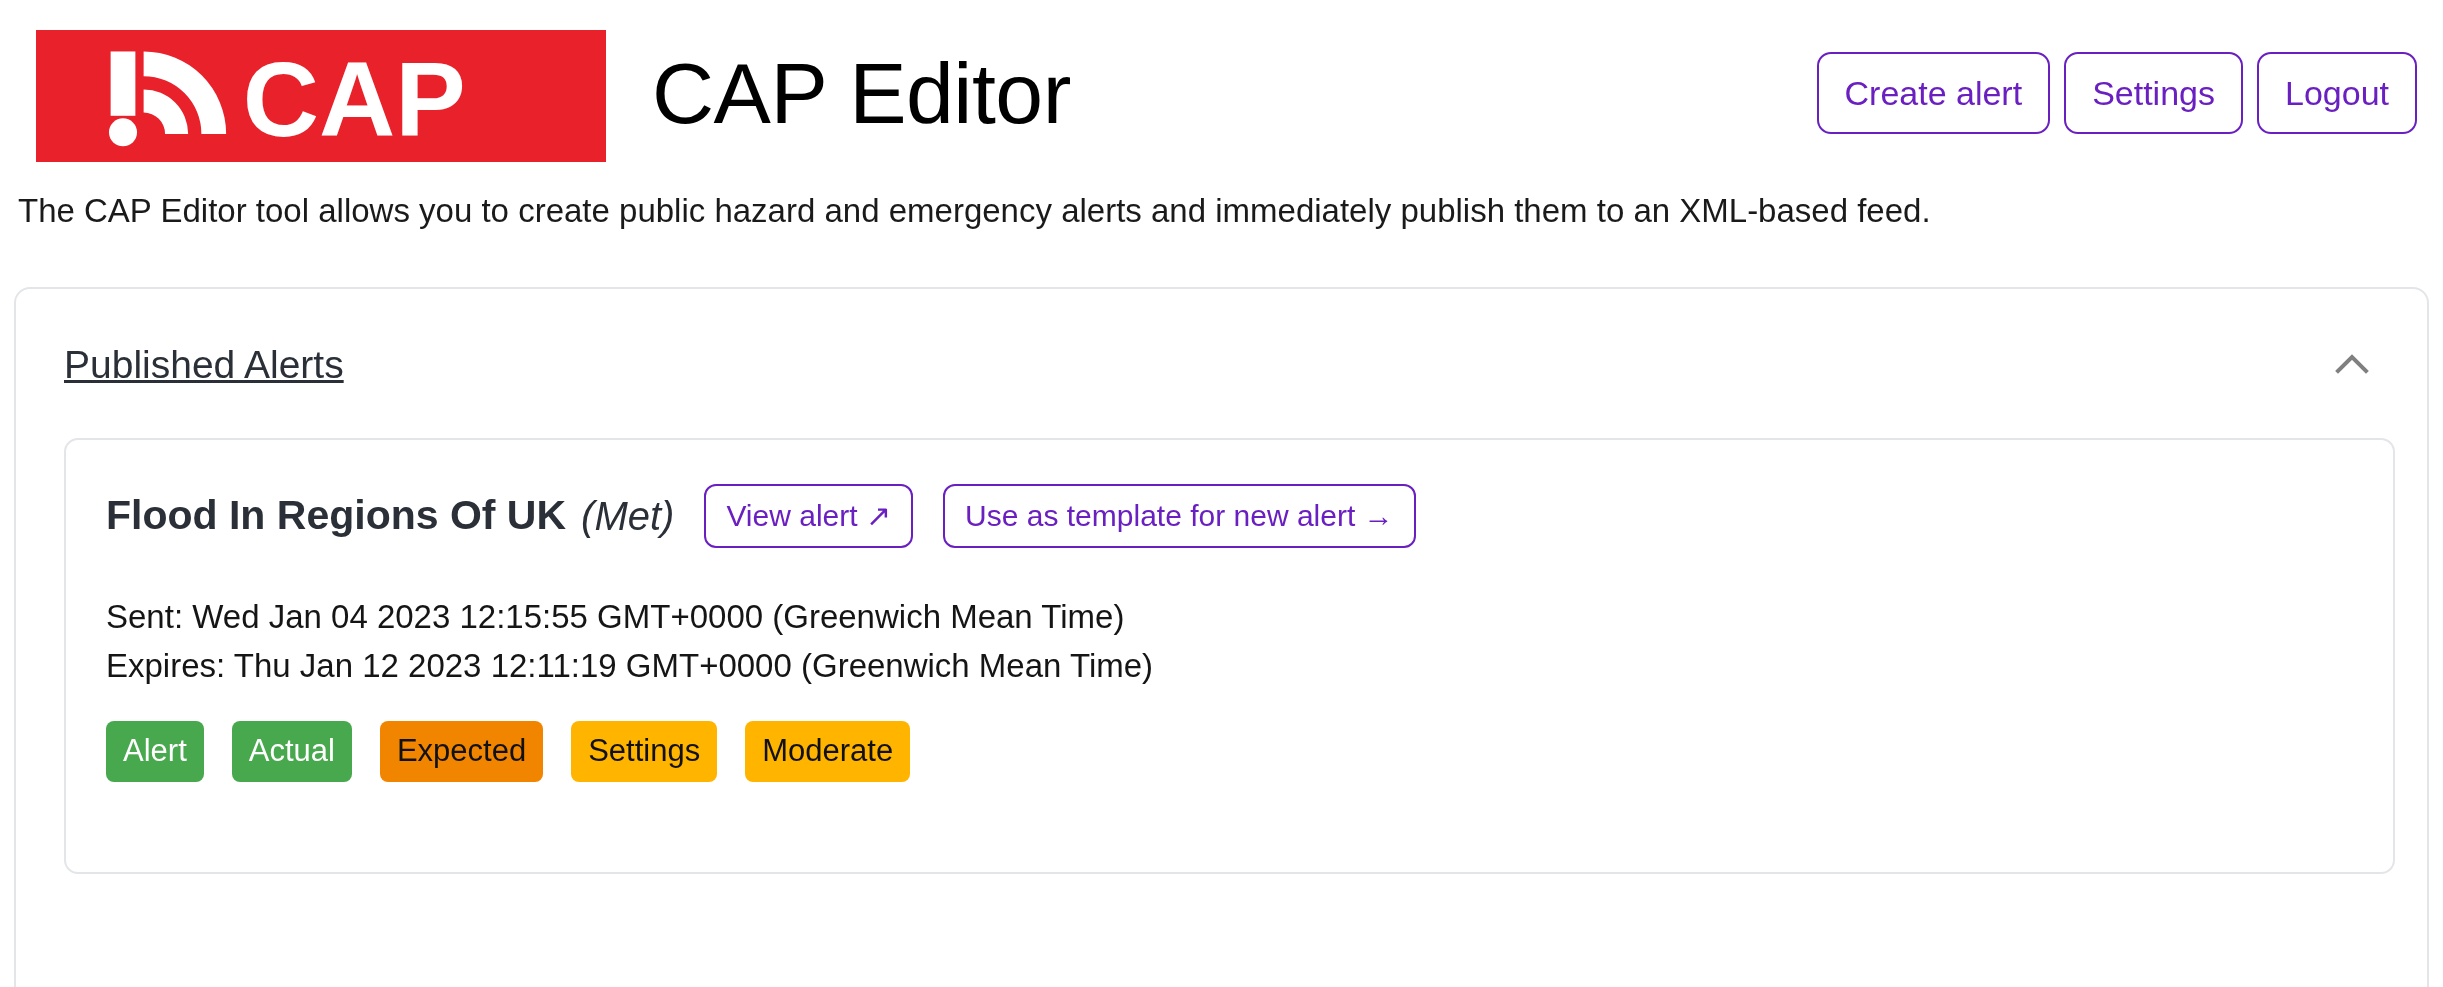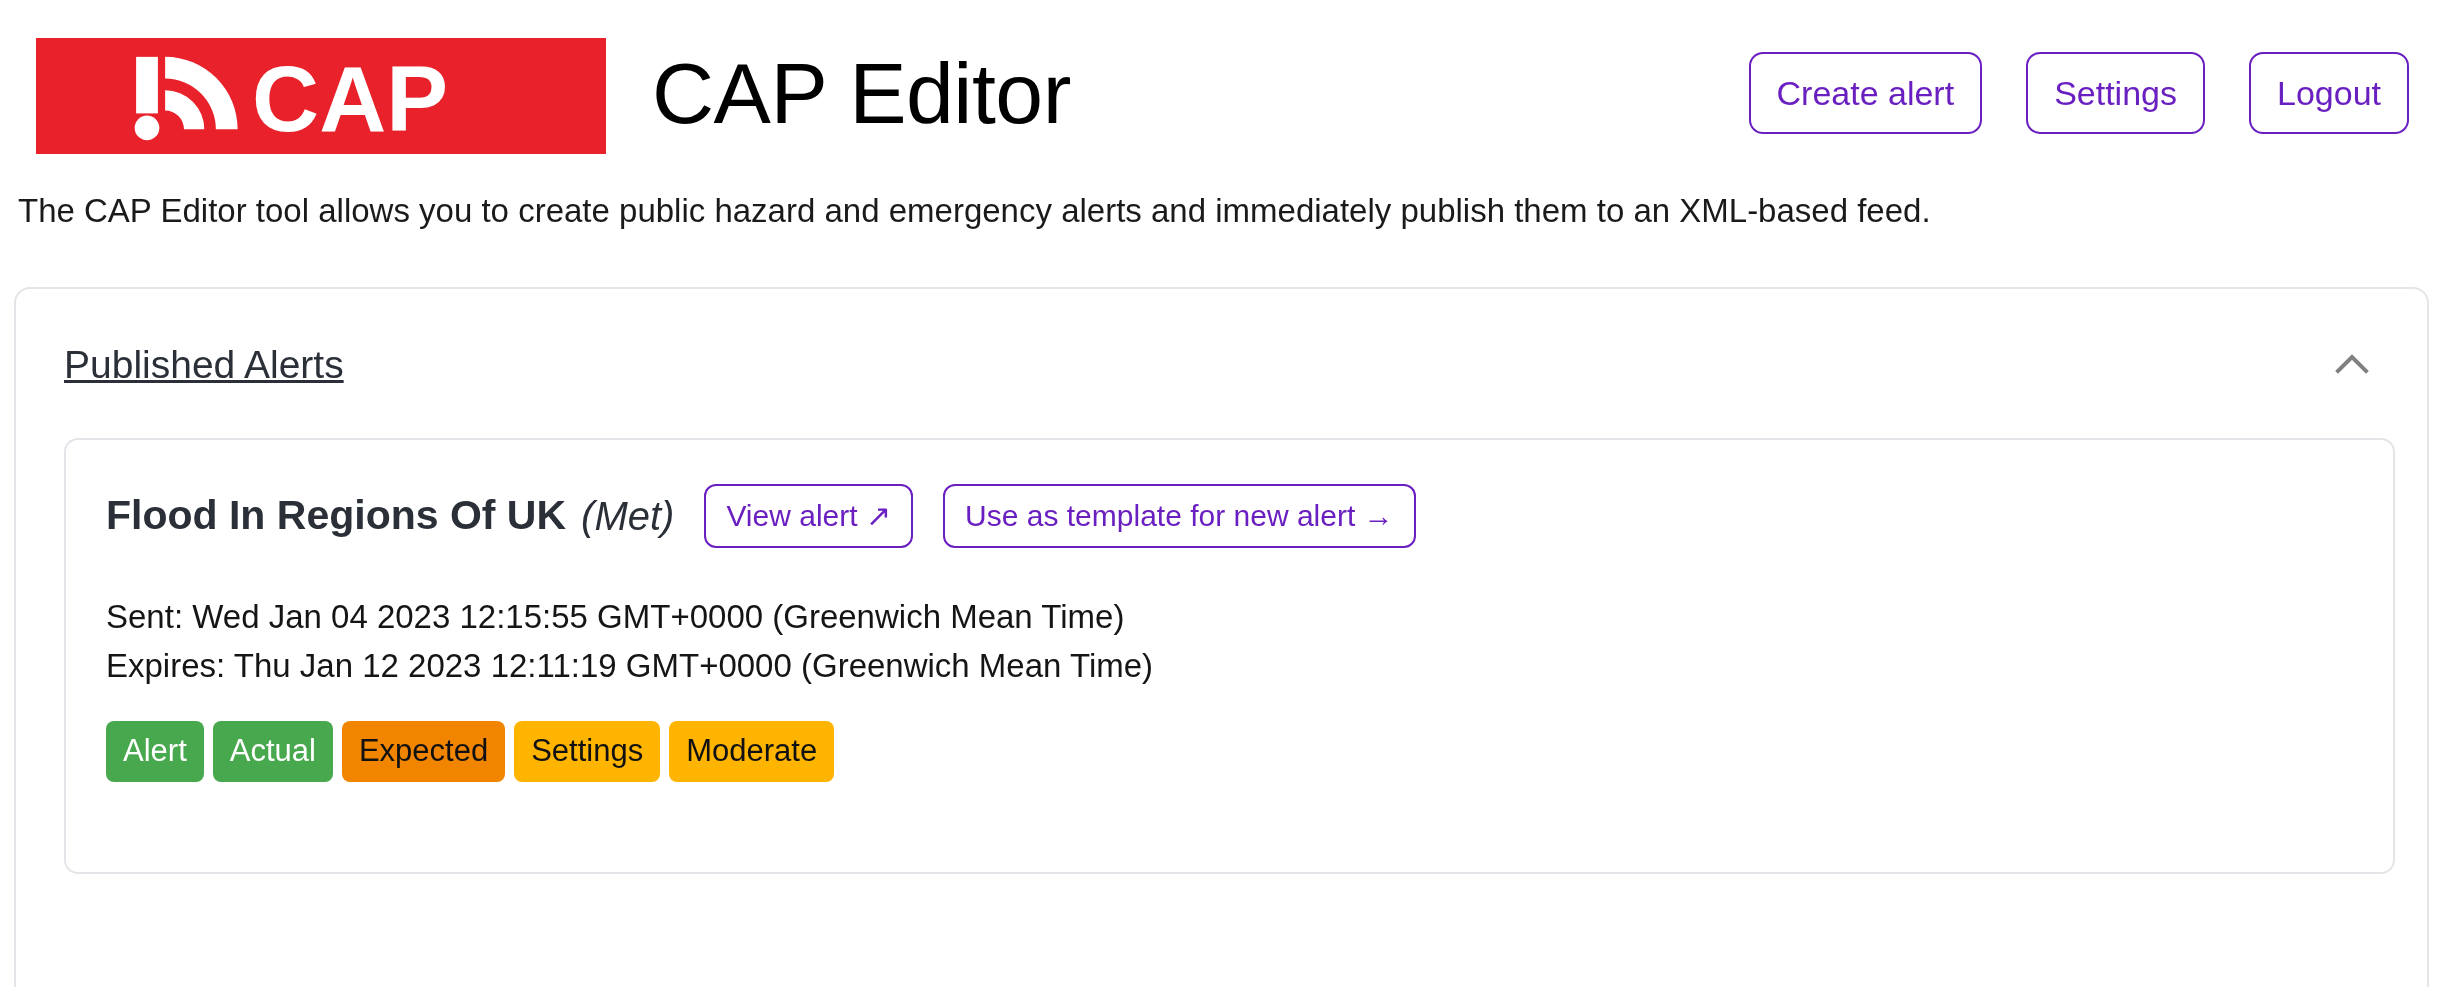--- a/index.html
+++ b/index.html
@@ -28,21 +28,21 @@
   }
 
   .brand {
     display: flex;
     align-items: center;
     flex: 0 0 auto;
   }
 
   .logo {
     width: 570px;
-    height: 116px;
+    height: 132px;
     background: #e8212a;
     margin: 6px 0 0 16px;
     position: relative;
     flex: 0 0 auto;
     overflow: hidden;
   }
 
   .logo svg { display: block; width: 100%; height: 100%; }
 
   .app-title {
@@ -53,22 +53,22 @@
     margin-left: 46px;
     line-height: 1;
     white-space: nowrap;
   }
 
   .header-spacer { flex: 1 1 auto; }
 
   .header-actions {
     display: flex;
     align-items: flex-start;
-    gap: 44px;
-    margin-right: 14px;
+    gap: 14px;
+    margin-right: 6px;
     flex: 0 0 auto;
   }
 
   .btn-outline {
     border: 2px solid #6a1fc0;
     color: #6a1fc0;
     background: #ffffff;
     border-radius: 14px;
     font-family: "Liberation Sans", sans-serif;
     font-size: 34px;
@@ -182,21 +182,21 @@
   .alert-meta div {
     font-size: 33px;
     color: #151515;
     line-height: 1.5;
     white-space: nowrap;
   }
 
   .badges {
     display: flex;
     align-items: flex-start;
-    gap: 9px;
+    gap: 28px;
     margin-top: 30px;
   }
 
   .badge {
     border-radius: 8px;
     font-size: 31px;
     line-height: 1;
     padding: 14px 17px 16px 17px;
     white-space: nowrap;
   }

